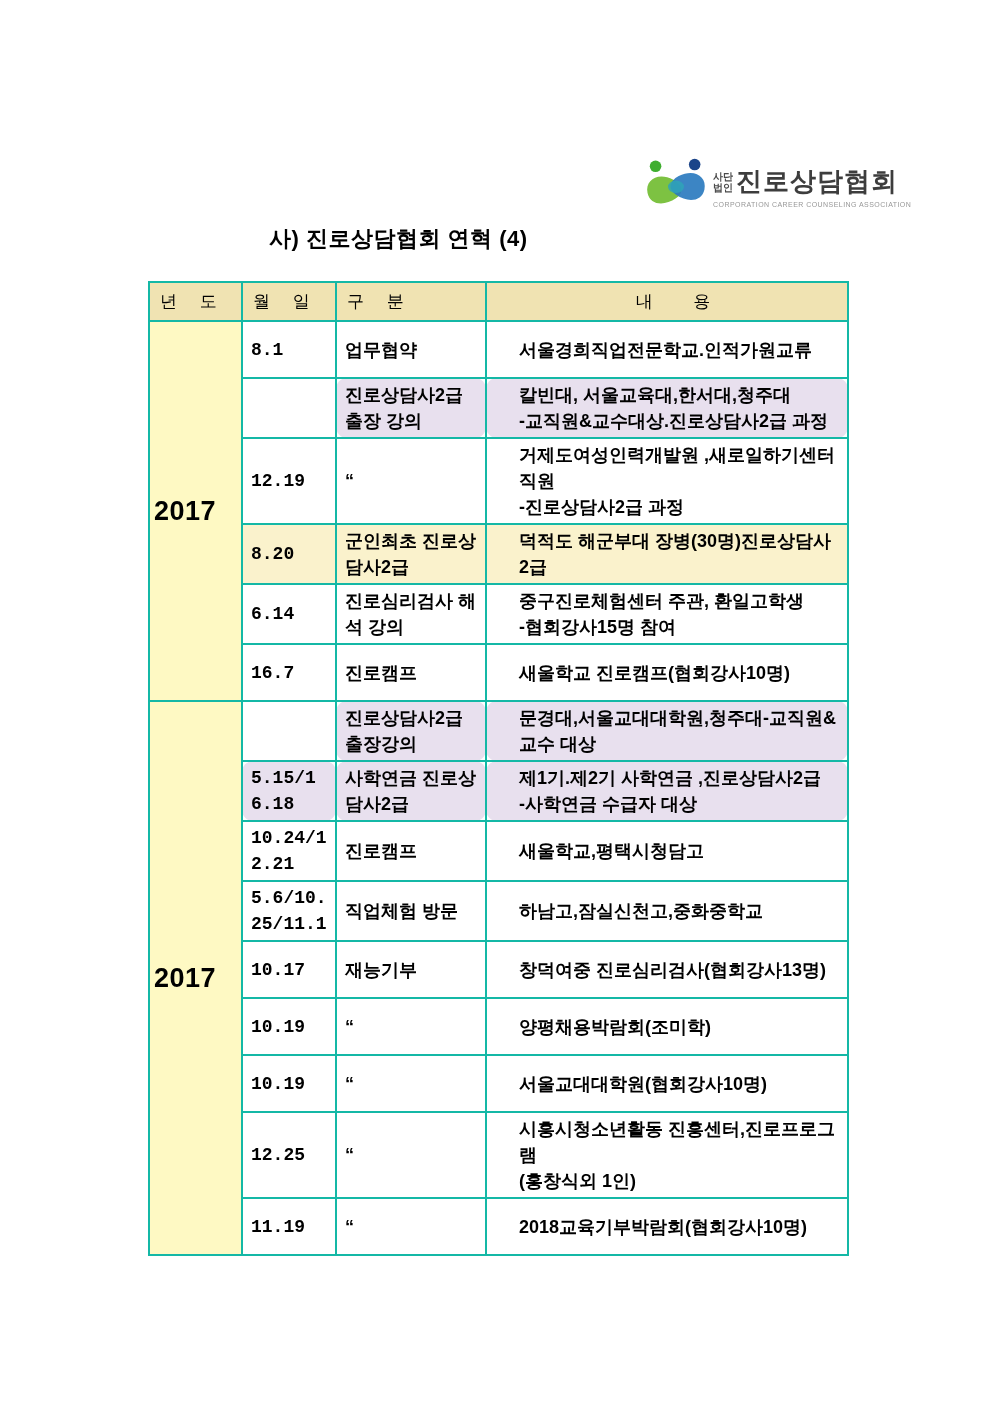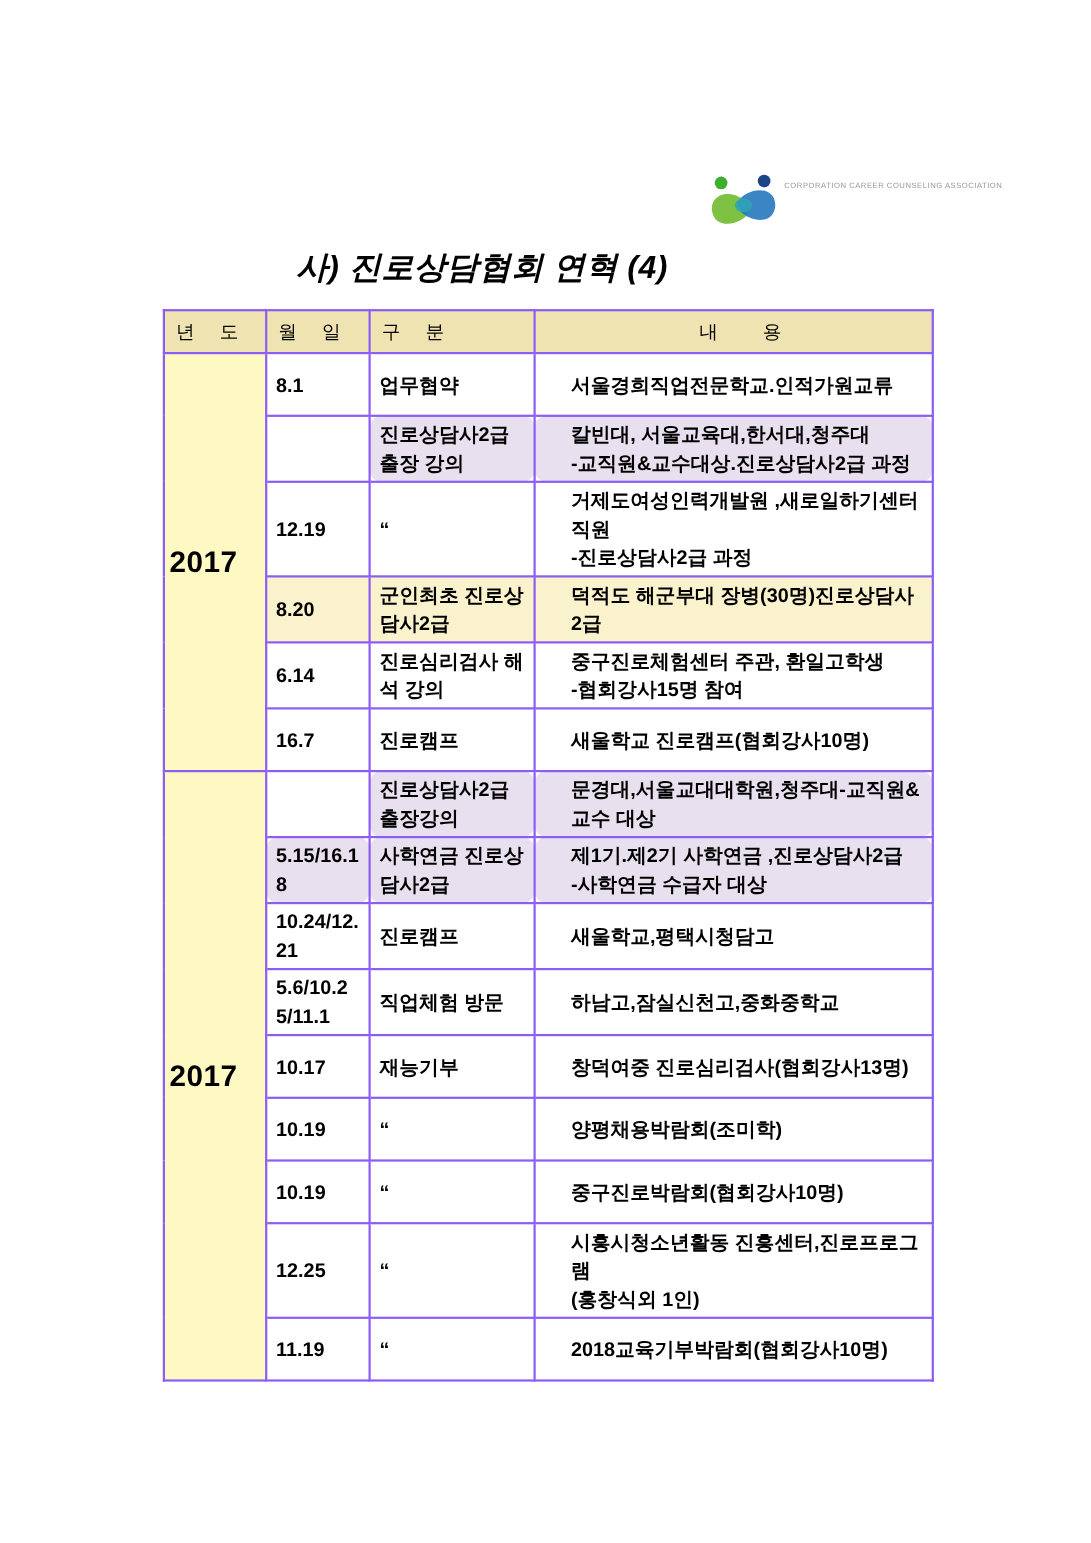--- a/index.html
+++ b/index.html
@@ -17,34 +17,33 @@
   .logo-icon { width: 64px; height: 58px; margin-right: 5px; flex: 0 0 auto; }
   .logo-textblock { display: flex; flex-direction: column; padding-top: 8px; }
   .logo-main { display: flex; align-items: center; }
   .logo-small { font-size: 10px; line-height: 11px; color: #4a4a4a; font-weight: bold; margin-right: 3px; }
   .logo-name { font-size: 26px; font-weight: bold; color: #3d3d3d; letter-spacing: 1px; white-space: nowrap; }
   .logo-en { font-size: 7px; color: #979797; letter-spacing: 0.45px; margin-top: 2px; white-space: nowrap; }
 
   
   .page-title {
     position: absolute; left: 269px; top: 224px;
-    font-size: 29px; font-weight: bold; letter-spacing: 0.5px;
+    font-size: 22px; font-weight: bold; letter-spacing: 0.5px;
     white-space: nowrap;
-    font-style: italic;
   }
 
   
   .table-wrap { position: absolute; left: 148px; top: 281px; }
   table { border-collapse: collapse; table-layout: fixed; width: 699px; }
   col.c-year { width: 93px; }
   col.c-date { width: 94px; }
   col.c-cat  { width: 150px; }
   col.c-content { width: 362px; }
 
-  th, td { border: 2px solid #8b5cf6; }
+  th, td { border: 2px solid #14b8a6; }
 
   th {
     background: #F0E3B2;
     height: 37px;
     font-weight: normal;
     font-size: 17px;
     text-align: left;
     padding: 0 0 0 10px;
     word-spacing: 18px;
   }
@@ -58,38 +57,45 @@
     padding: 3px 6px 3px 8px;
     height: 49px;
   }
   td.year-cell {
     font-size: 27px;
     padding-left: 4px;
     background: #fef9c3;
     vertical-align: middle;
     letter-spacing: 0.5px;
   }
-  td.date-cell { word-break: break-all; }
+  td.date-cell { word-break: break-all; font-family: Liberation Mono, monospace; }
   td.content-cell { white-space: pre-line; padding-left: 32px; }
 
   .bg-lavender { background: #E8E0EE; border-radius: 11px; }
   .bg-yellow   { background: #FAF2CC; }
 </style>
 </head>
 <body>
 
 <div class="logo">
   <svg class="logo-icon" viewBox="0 0 72 62" xmlns="http://www.w3.org/2000/svg">
     <path d="M4,40 C1,25 16,16 33,25 C44,31 45,40 36,46 C23,55 7,54 4,40 Z" fill="#7DC242"></path>
     <path d="M68,36 C71,21 56,12 39,21 C28,27 27,36 36,42 C49,51 65,50 68,36 Z" fill="#2B7BBF" opacity="0.92"></path>
     <ellipse cx="36" cy="33" rx="9" ry="7" fill="#2FA3B8" opacity="0.85"></ellipse>
     <circle cx="13" cy="10" r="6.5" fill="#3FAE2F"></circle>
     <circle cx="57" cy="8" r="6.5" fill="#1B4489"></circle>
   </svg>
   <div class="logo-textblock">
+    <div class="logo-main">
+      <div class="logo-small">
+        <div>사단</div>
+        <div>법인</div>
+      </div>
+      <div class="logo-name">진로상담협회</div>
+    </div>
     <div class="logo-en">CORPORATION CAREER COUNSELING ASSOCIATION</div>
   </div>
 </div>
 
 <div class="page-title">사) 진로상담협회 연혁 (4)</div>
 
 <div class="table-wrap">
   <table>
     <colgroup>
       <col class="c-year">
@@ -168,21 +174,21 @@
           <td class="content-cell">창덕여중 진로심리검사(협회강사13명)</td>
         </tr>
         <tr>
           <td class="date-cell">10.19</td>
           <td class="category-cell">“</td>
           <td class="content-cell">양평채용박람회(조미학)</td>
         </tr>
         <tr>
           <td class="date-cell">10.19</td>
           <td class="category-cell">“</td>
-          <td class="content-cell">중구진로박람회(협회강사10명)</td>
+          <td class="content-cell">서울교대대학원(협회강사10명)</td>
         </tr>
         <tr>
           <td class="date-cell">12.25</td>
           <td class="category-cell">“</td>
           <td class="content-cell">시흥시청소년활동 진흥센터,진로프로그램
 (홍창식외 1인)</td>
         </tr>
         <tr>
           <td class="date-cell">11.19</td>
           <td class="category-cell">“</td>

